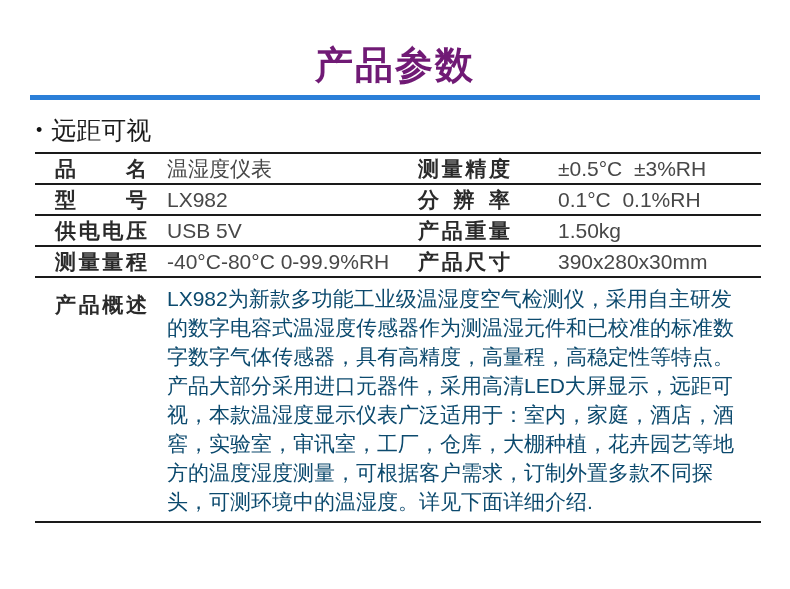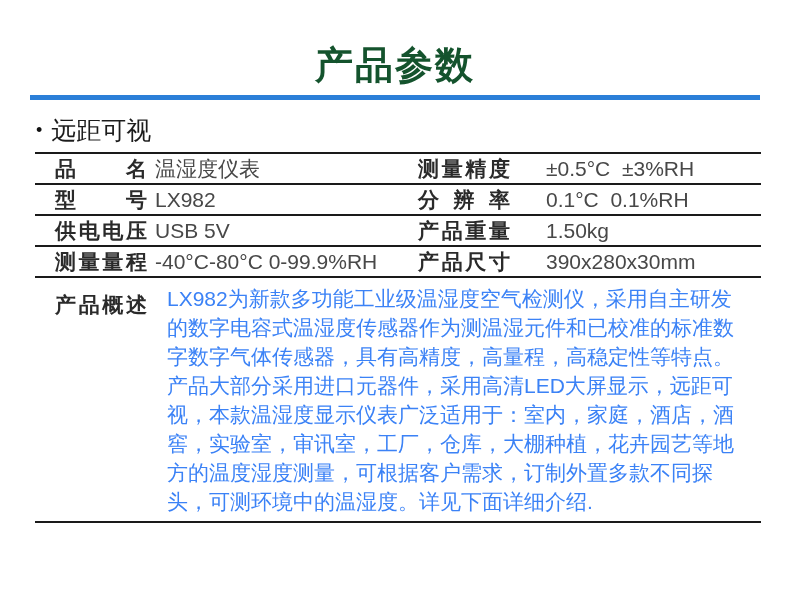--- a/index.html
+++ b/index.html
@@ -13,21 +13,21 @@
   }
   .page { width: 790px; height: 589px; background: #fff; }
 
   .page-title {
     margin: 0;
     padding-top: 42px;
     text-align: center;
     font-size: 38px;
     line-height: 46px;
     font-weight: bold;
-    color: #14532d;
+    color: #701a75;
     letter-spacing: 2px;
   }
   .title-divider {
     margin: 7px 30px 0 30px;
     height: 5px;
     background: #2b7fd8; 
   }
 
   .section-heading {
     margin: 14px 0 0 36px;
@@ -69,41 +69,41 @@
   .spec-label {
     display: inline-block;
     width: 92px;
     flex-shrink: 0;
     text-align: justify;
     text-align-last: justify;
     font-weight: bold;
     color: #2a2a2a;
   }
   .spec-value {
-    margin-left: 8px;
+    margin-left: 20px;
     color: #484848;
     font-weight: normal;
     white-space: pre-wrap;
   }
 
   .overview-row {
     display: flex;
     align-items: flex-start;
     padding: 6px 0 5px 20px;
     border-bottom: 2px solid #1a1a1a;
     font-size: 21px;
   }
   .overview-label {
     margin-top: 7px;
   }
   .overview-text {
     margin-left: 20px;
     width: 574px;
     line-height: 29px;
-    color: #3b82f6;
+    color: #0c4a6e;
   }
 </style>
 </head>
 <body>
 
 <div class="page">
 
   <h1 class="page-title">产品参数</h1>
   <div class="title-divider" style="background: rgb(43, 127, 216);"></div>
 

